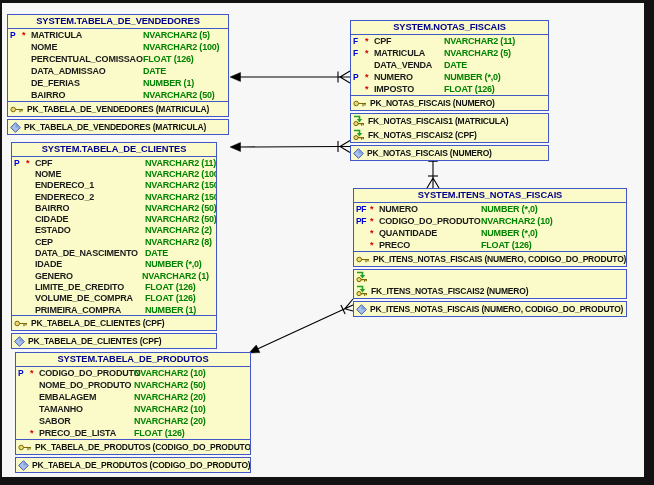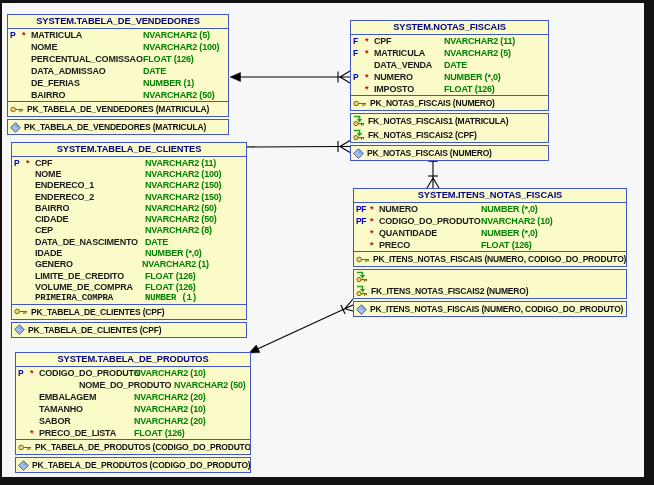--- a/index.html
+++ b/index.html
@@ -205,21 +205,21 @@
             <span class="sicon">
               <svg width="11" height="11" viewBox="0 0 11 11">
                 <path d="M5.5,0.7 L10.3,5.5 L5.5,10.3 L0.7,5.5 Z" fill="#a8c0ec" stroke="#3a57a8"></path>
                 <path d="M5.5,0.7 L10.3,5.5 L5.5,5.5 Z" fill="#7e9fd8"></path>
               </svg>
             </span>
             <span>PK_NOTAS_FISCAIS (NUMERO)</span>
           </div>
         </div>
       </div>
-      <div class="dtable" style="left: 11px; top: 142px; width: 236px;">
+      <div class="dtable" style="left: 11px; top: 142px; width: 206px;">
         <div class="tbox">
           <div class="ttitle">SYSTEM.TABELA_DE_CLIENTES</div>
           <div>
             <div class="trow" style="height: 11.3px;">
               <span class="tkey" style="width: 12px;">P</span>
               <span class="treq">*</span>
               <span class="tname">CPF</span>
               <span class="ttype" style="left: 133px;">NVARCHAR2 (11)</span>
             </div>
             <div class="trow" style="height: 11.3px;">
@@ -245,20 +245,26 @@
               <span class="treq"></span>
               <span class="tname">BAIRRO</span>
               <span class="ttype" style="left: 133px;">NVARCHAR2 (50)</span>
             </div>
             <div class="trow" style="height: 11.3px;">
               <span class="tkey" style="width: 12px;"></span>
               <span class="treq"></span>
               <span class="tname">CIDADE</span>
               <span class="ttype" style="left: 133px;">NVARCHAR2 (50)</span>
             </div>
+            <div class="trow" style="height: 11.3px;">
+              <span class="tkey" style="width: 12px;"></span>
+              <span class="treq"></span>
+              <span class="tname">ESTADO</span>
+              <span class="ttype" style="left: 133px;">NVARCHAR2 (2)</span>
+            </div>
             <div class="trow" style="height: 11.3px; text-align: right;">
               <span class="tkey" style="width: 12px;"></span>
               <span class="treq"></span>
               <span class="tname">CEP</span>
               <span class="ttype" style="left: 133px;">NVARCHAR2 (8)</span>
             </div>
             <div class="trow" style="height: 11.3px;">
               <span class="tkey" style="width: 12px;"></span>
               <span class="treq"></span>
               <span class="tname">DATA_DE_NASCIMENTO</span>
@@ -281,21 +287,21 @@
               <span class="treq"></span>
               <span class="tname">LIMITE_DE_CREDITO</span>
               <span class="ttype" style="left: 133px;">FLOAT (126)</span>
             </div>
             <div class="trow" style="height: 11.3px;">
               <span class="tkey" style="width: 12px;"></span>
               <span class="treq"></span>
               <span class="tname">VOLUME_DE_COMPRA</span>
               <span class="ttype" style="left: 133px;">FLOAT (126)</span>
             </div>
-            <div class="trow" style="height: 11.3px; font-family: Liberation Mono, monospace;">
+            <div class="trow" style="height: 11.3px;">
               <span class="tkey" style="width: 12px;"></span>
               <span class="treq"></span>
               <span class="tname">PRIMEIRA_COMPRA</span>
               <span class="ttype" style="left: 133px;">NUMBER (1)</span>
             </div>
           </div>
           <div class="tsection">
             <div class="srow">
               <span class="sicon">
                 <svg width="14" height="9" viewBox="0 0 14 9">
@@ -398,21 +404,21 @@
       <div class="dtable" style="left: 15px; top: 352px; width: 236px;">
         <div class="tbox">
           <div class="ttitle">SYSTEM.TABELA_DE_PRODUTOS</div>
           <div>
             <div class="trow" style="height: 12px;">
               <span class="tkey" style="width: 12px;">P</span>
               <span class="treq">*</span>
               <span class="tname">CODIGO_DO_PRODUTO</span>
               <span class="ttype" style="left: 118px;">NVARCHAR2 (10)</span>
             </div>
-            <div class="trow" style="height: 12px; margin-left: 40px;">
+            <div class="trow" style="height: 12px;">
               <span class="tkey" style="width: 12px;"></span>
               <span class="treq"></span>
               <span class="tname">NOME_DO_PRODUTO</span>
               <span class="ttype" style="left: 118px;">NVARCHAR2 (50)</span>
             </div>
             <div class="trow" style="height: 12px;">
               <span class="tkey" style="width: 12px;"></span>
               <span class="treq"></span>
               <span class="tname">EMBALAGEM</span>
               <span class="ttype" style="left: 118px;">NVARCHAR2 (20)</span>

